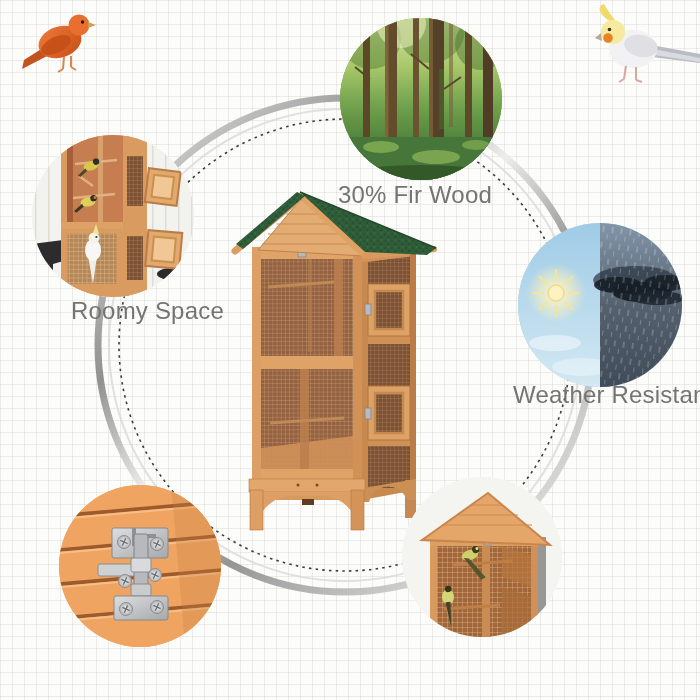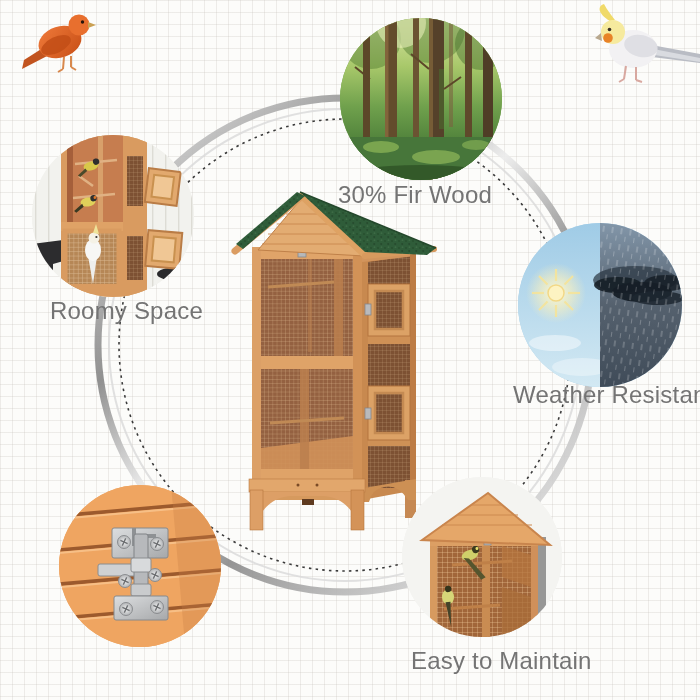--- a/index.html
+++ b/index.html
@@ -12,21 +12,21 @@
       linear-gradient(to bottom, rgba(205,200,193,0.32) 1px, transparent 1px);
     background-size:12px 12px;
   }
   #art{position:absolute;left:0;top:0;z-index:1;}
   .feature-label{
     position:absolute;z-index:3;
     font-size:24px;line-height:28px;color:#747474;
     white-space:nowrap;letter-spacing:0.2px;
   }
   #label-fir{left:338px;top:181px;}
-  #label-roomy{left:50px;top:297px;}
+  #label-roomy{left:50px;top:297px;padding-left:21px;}
   #label-weather{left:513px;top:381px;}
   #label-safe{left:56px;top:647px;}
   #label-easy{left:411px;top:647px;}
 </style>
 </head>
 <body>
 
 <div id="canvas">
 
 <svg id="art" width="700" height="700" viewBox="0 0 700 700">
@@ -402,15 +402,14 @@
   <circle cx="20" cy="34" r="4.8" fill="#e88327"></circle>
   <circle cx="21.5" cy="25.5" r="1.8" fill="#3a3028"></circle>
   <polygon points="13,29 7,34 14,37" fill="#b9a98f"></polygon>
   <path d="M38 62 L36 75 M48 63 L48 76 M36 75 L31 78 M48 76 L54 78" stroke="#d8a8a0" stroke-width="2" fill="none"></path>
 </g>
 </svg>
 
 <div id="label-fir" class="feature-label">30% Fir Wood</div>
 <div id="label-roomy" class="feature-label">Roomy Space</div>
 <div id="label-weather" class="feature-label">Weather Resistant</div>
-<div id="label-easy" class="feature-label">Easy to Maintain</div>
 
 </div>
 
 </body></html>

